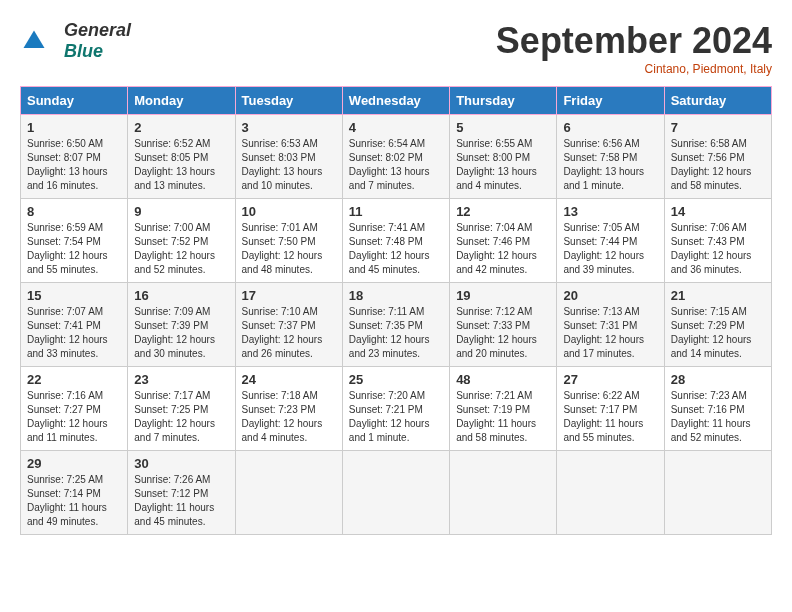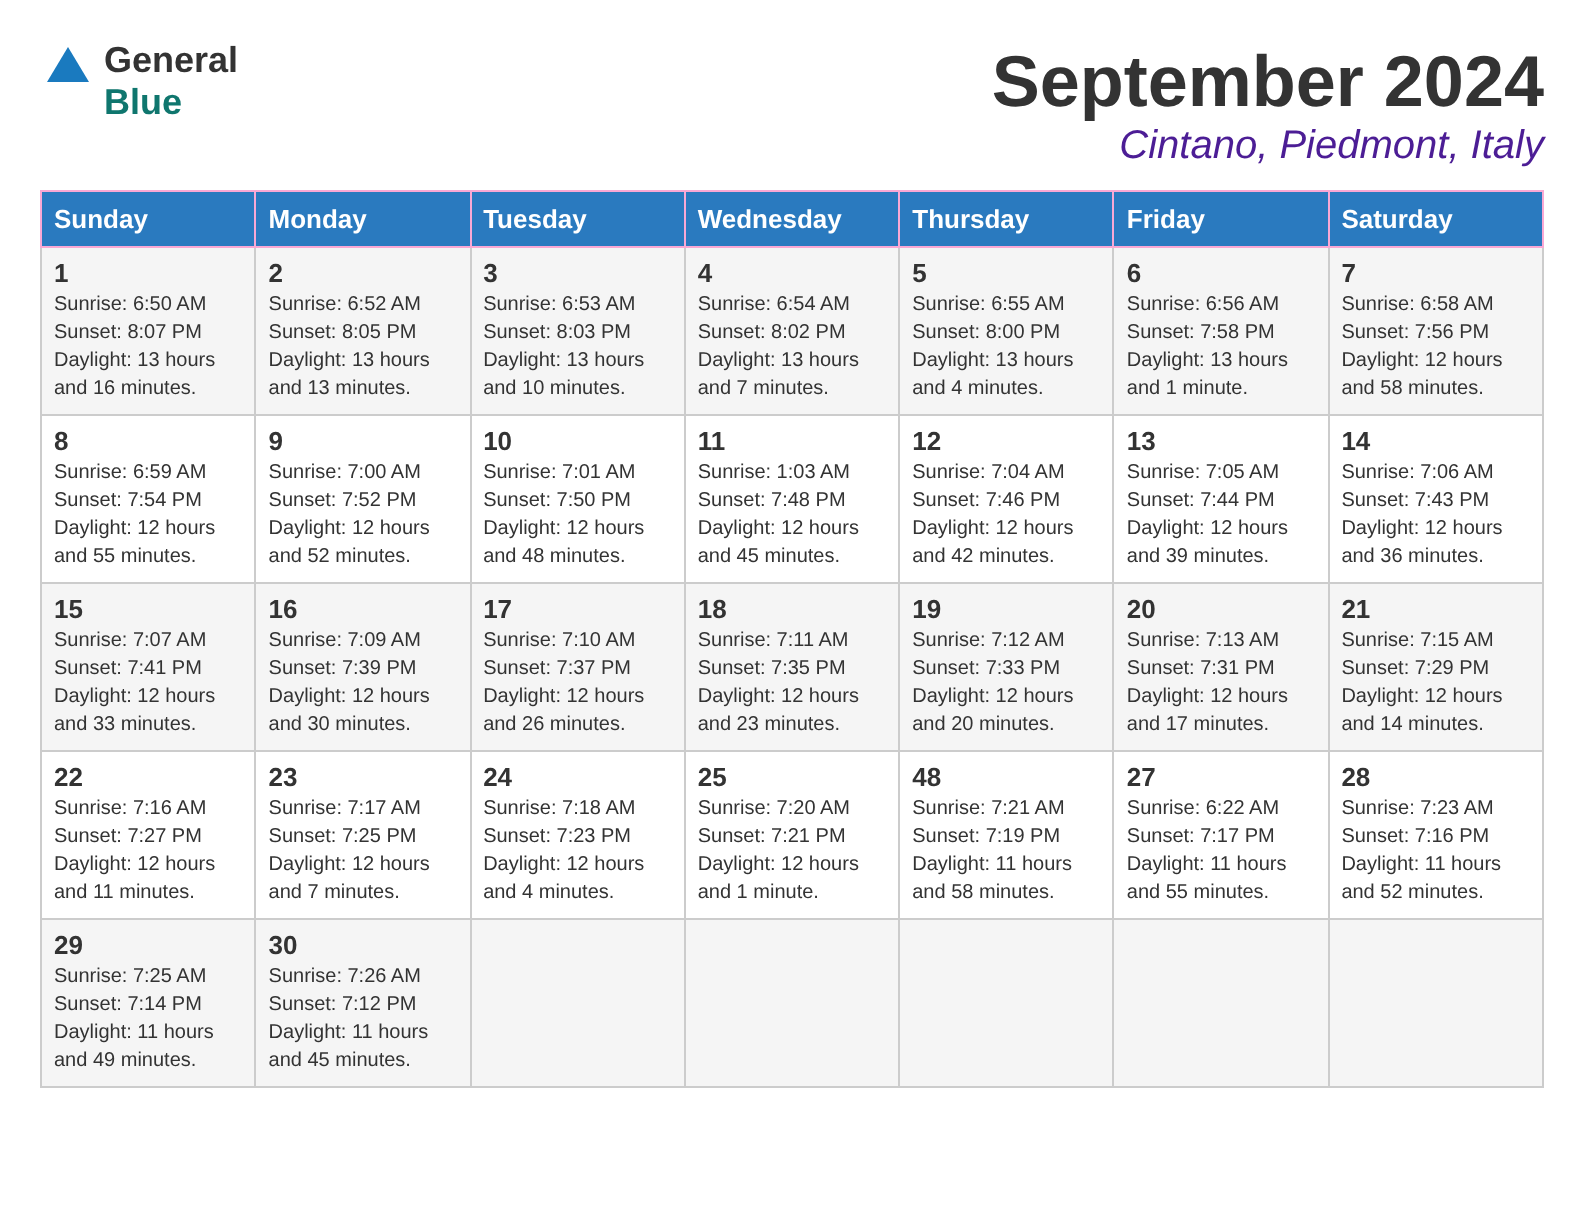--- a/index.html
+++ b/index.html
@@ -11,40 +11,40 @@
       padding: 20px;
     }
     .header {
       display: flex;
       align-items: flex-start;
       justify-content: space-between;
       margin-bottom: 10px;
     }
     .logo {
       display: flex;
-      align-items: flex-start;
-      gap: 4px;
+      align-items: center;
+      gap: 16px;
+      font-style: italic;
     }
     .logo-icon {
       width: 28px;
       height: 28px;
     }
     .title-block {
       text-align: right;
     }
     .month-title {
       font-size: 36px;
       font-weight: bold;
       color: #333;
       margin-left: 28px;
     }
     .subtitle {
-      font-size: 20px;
-      color: #4c1d95;
-      font-style: italic;
+      font-size: 12px;
+      color: #c2410c;
     }
     table {
       width: 100%;
       border-collapse: collapse;
       table-layout: fixed;
     }
     thead tr th {
       background-color: #2a7abf;
       color: #fff;
       text-align: left;
@@ -193,21 +193,21 @@
         <span class="day-num">10</span>
         <div class="day-info">
           <span>Sunrise: 7:01 AM</span><br>
           <span>Sunset: 7:50 PM</span><br>
           <span>Daylight: 12 hours and 48 minutes.</span>
         </div>
       </td>
         <td>
         <span class="day-num">11</span>
         <div class="day-info">
-          <span>Sunrise: 1:03 AM</span><br>
+          <span>Sunrise: 7:41 AM</span><br>
           <span>Sunset: 7:48 PM</span><br>
           <span>Daylight: 12 hours and 45 minutes.</span>
         </div>
       </td>
         <td>
         <span class="day-num">12</span>
         <div class="day-info">
           <span>Sunrise: 7:04 AM</span><br>
           <span>Sunset: 7:46 PM</span><br>
           <span>Daylight: 12 hours and 42 minutes.</span>

